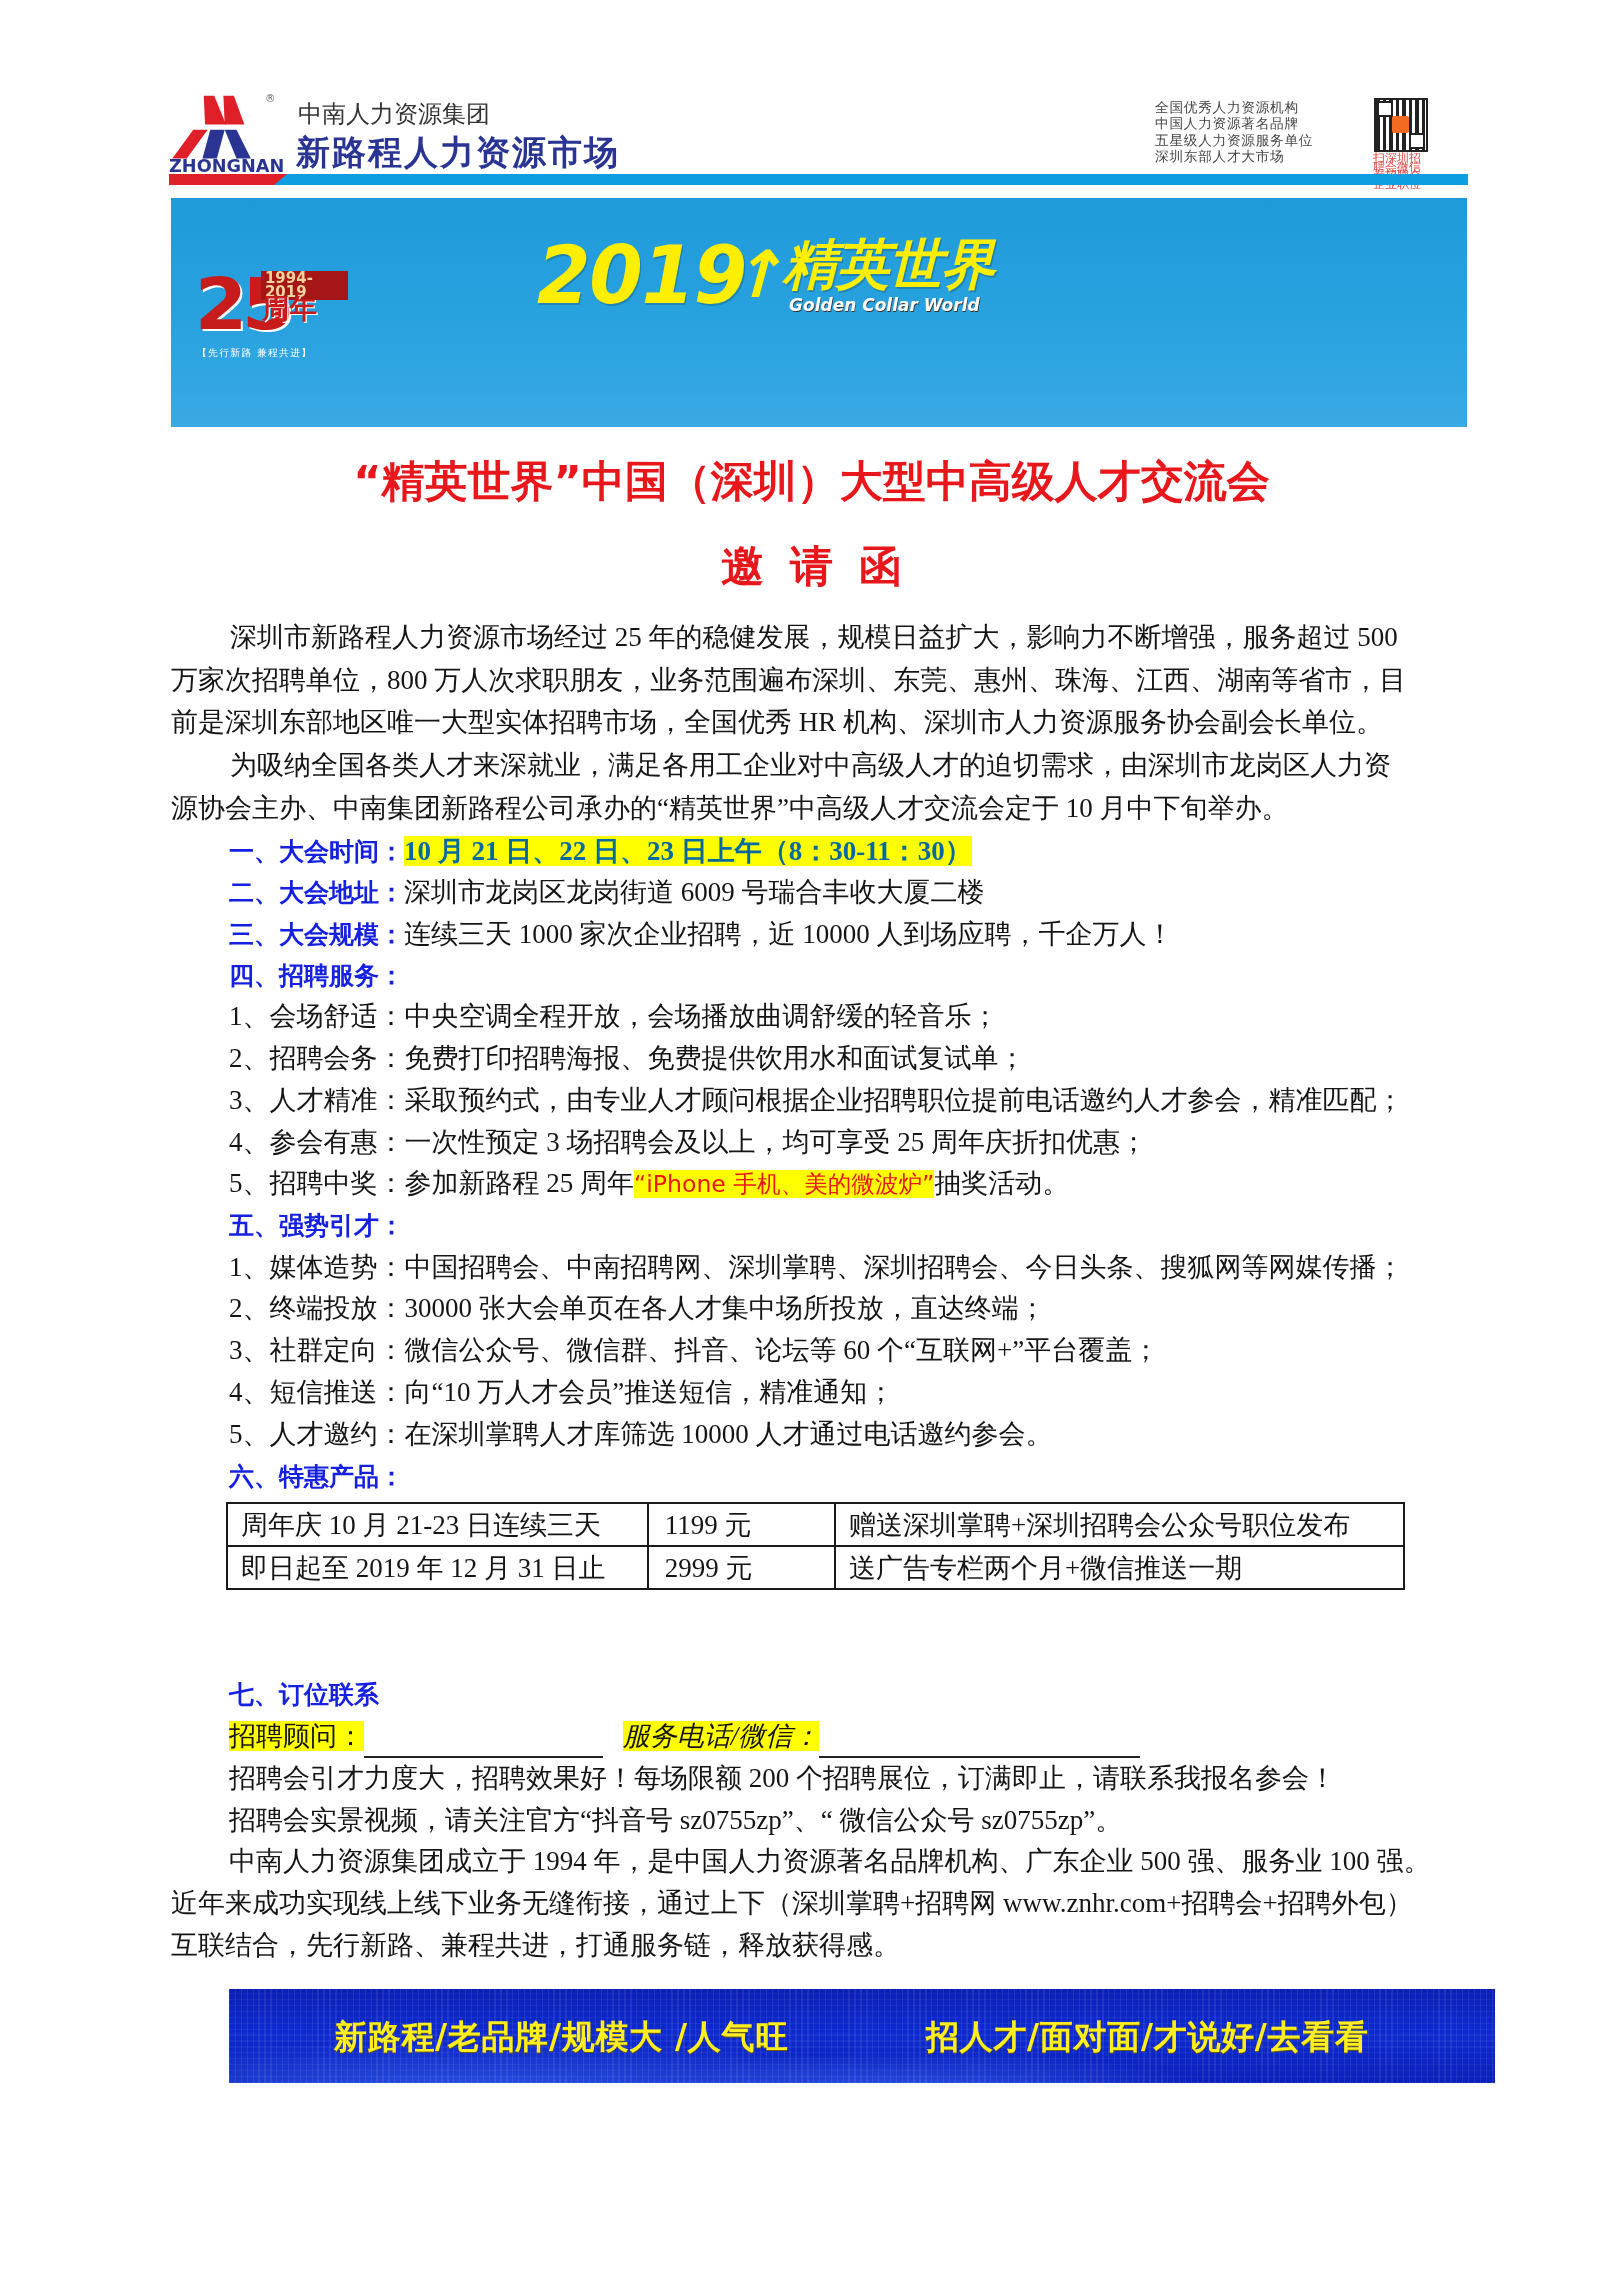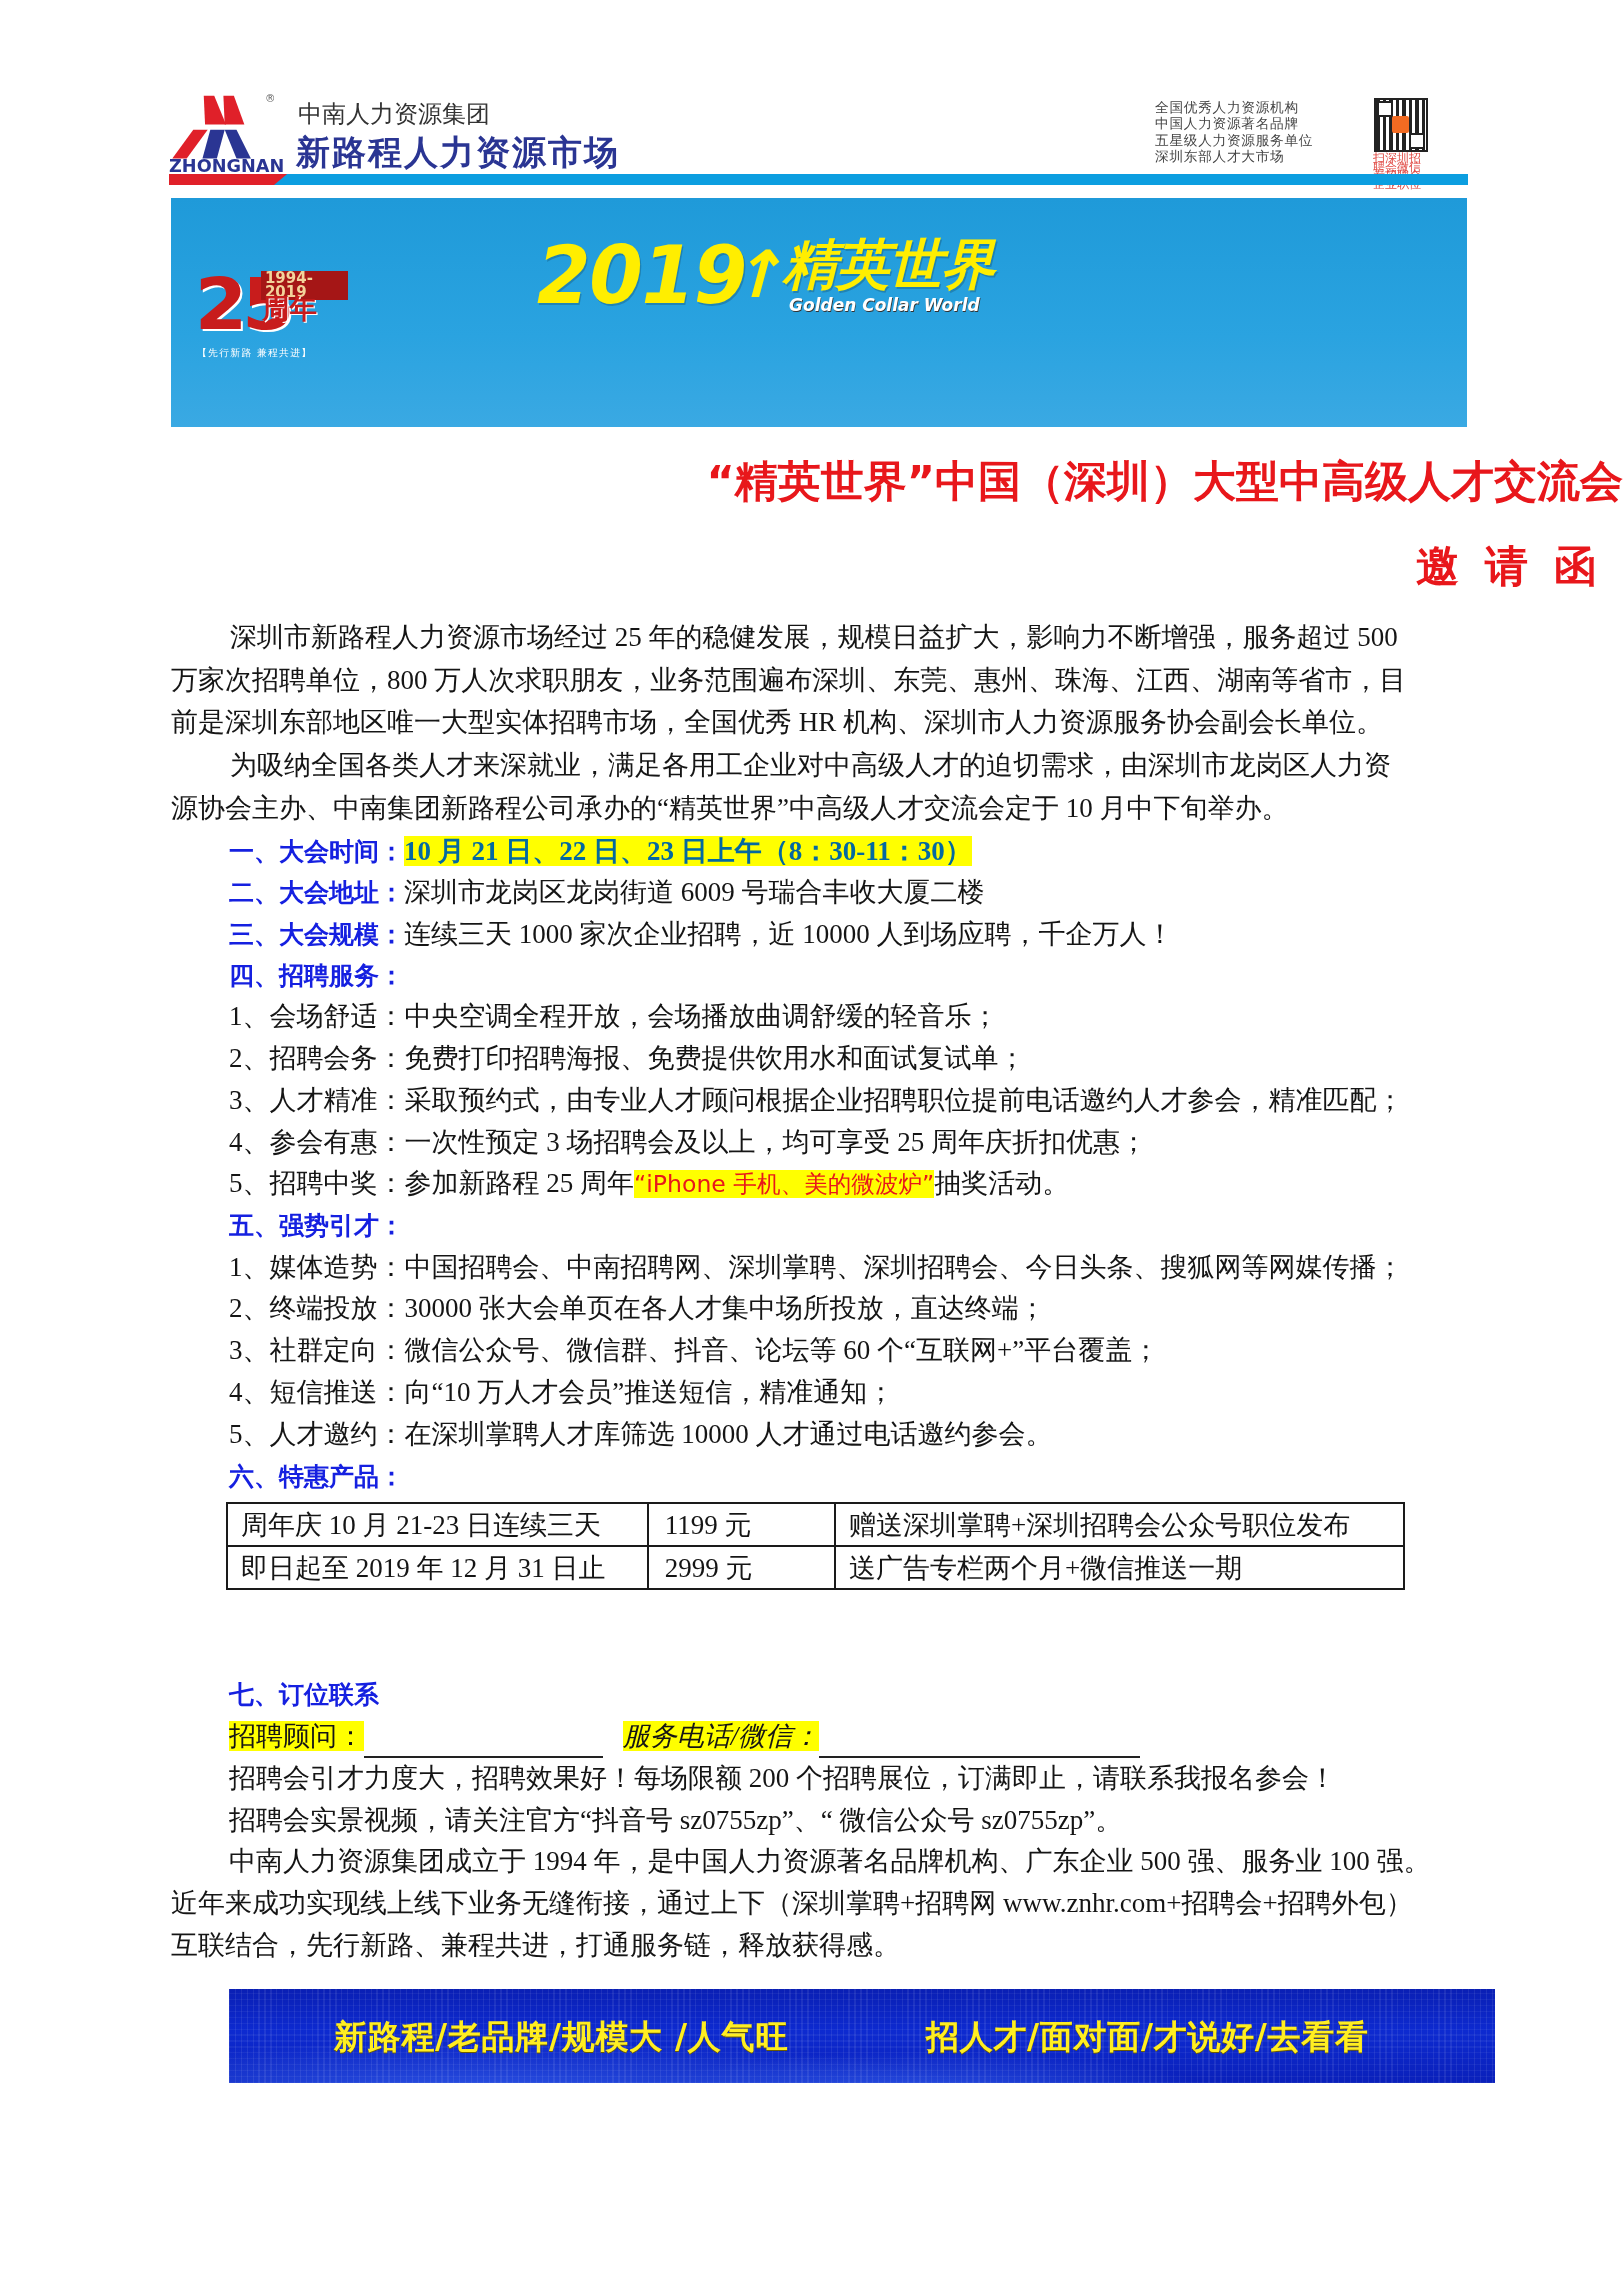--- a/index.html
+++ b/index.html
@@ -42,21 +42,21 @@
   .ban-2019 { position: absolute; left: 366px; top: 33px; font-family: "DejaVu Sans", sans-serif; font-weight: bold; font-style: italic; font-size: 77px;
               color: #ffee00; letter-spacing: -1.3px; text-shadow: 1.3px 2px 0 rgba(0,0,0,0.18); transform: scaleY(1.05); }
   .ban-arrow { position: absolute; left: 563px; top: 39px; font-family: "DejaVu Sans", sans-serif; font-weight: bold; font-size: 65px; color: #ffee00; transform: skewX(-15deg); }
   .ban-elite { position: absolute; left: 612px; top: 31px; font-family: "DejaVu Sans", sans-serif; font-weight: bold; font-style: italic; font-size: 54px; color: #ffee00; letter-spacing: -1.3px; text-shadow: 1.3px 2px 0 rgba(0,0,0,0.18); }
   .ban-golden { position: absolute; left: 618px; top: 97px; font-family: "DejaVu Sans", sans-serif; font-weight: bold; font-style: italic; font-size: 17px; color: #ffffff; text-shadow: 0.7px 1.3px 0 #333; }
   .ban-sub { position: absolute; left: 365px; top: 130px; font-family: "DejaVu Sans", sans-serif; font-weight: bold; font-size: 56px; letter-spacing: 0px;
              background: linear-gradient(180deg, #fff34a 0%, #fff34a 45%, #ffffff 75%); -webkit-background-clip: text; background-clip: text; color: transparent;
              filter: drop-shadow(1.3px 2px 0 rgba(0,0,0,0.2)); white-space: nowrap; }
 
   
-  .title { position: absolute; left: 0; width: 1623px; text-align: right; color: #e8171b; font-family: "DejaVu Sans", sans-serif; }
+  .title { position: absolute; left: 0; width: 1623px; text-align: center; color: #e8171b; font-family: "DejaVu Sans", sans-serif; }
   .title-1 { top: 453px; font-size: 43px; }
   .title-2 { top: 538px; font-size: 43px; letter-spacing: 26px; padding-left: 26px; }
 
   
   .body-text { position: absolute; left: 171px; width: 1296px; font-size: 27px; line-height: 44px; color: #151515; }
   .p { position: absolute; left: 0; white-space: nowrap; }
   .indent { padding-left: 59px; }
   .sec-head { color: #1520e0; font-family: "DejaVu Sans", sans-serif; font-weight: bold; font-size: 25px; }
   .hl { background: #ffff00; }
   .red-bold { color: #0369a1; font-weight: bold; }

